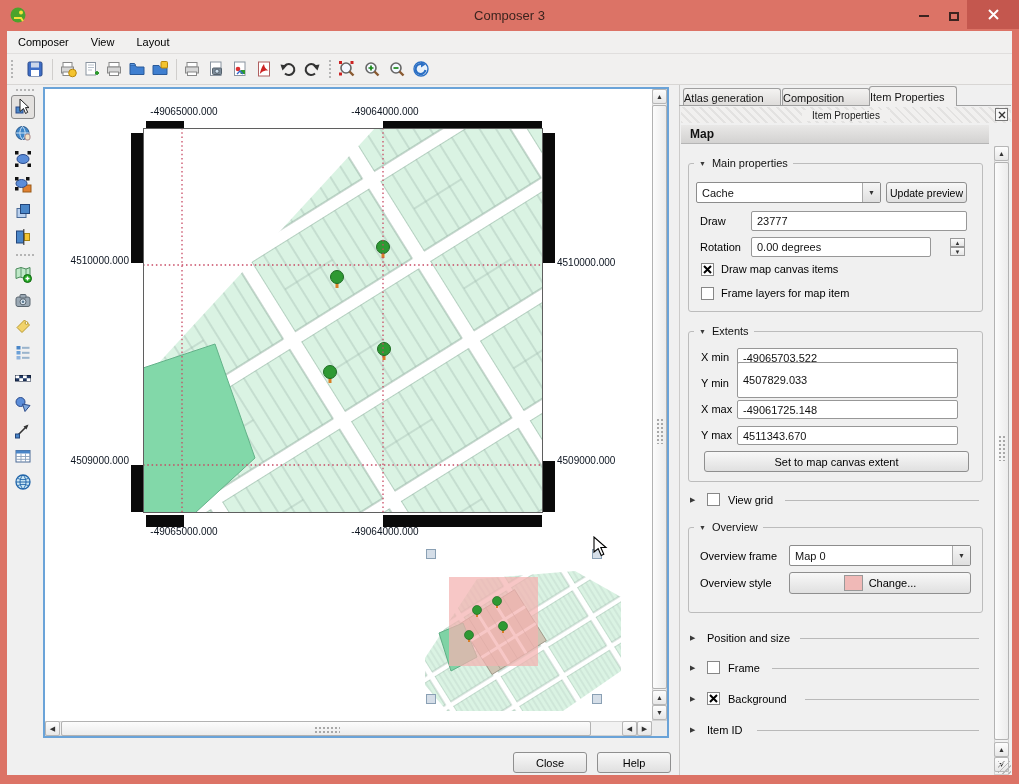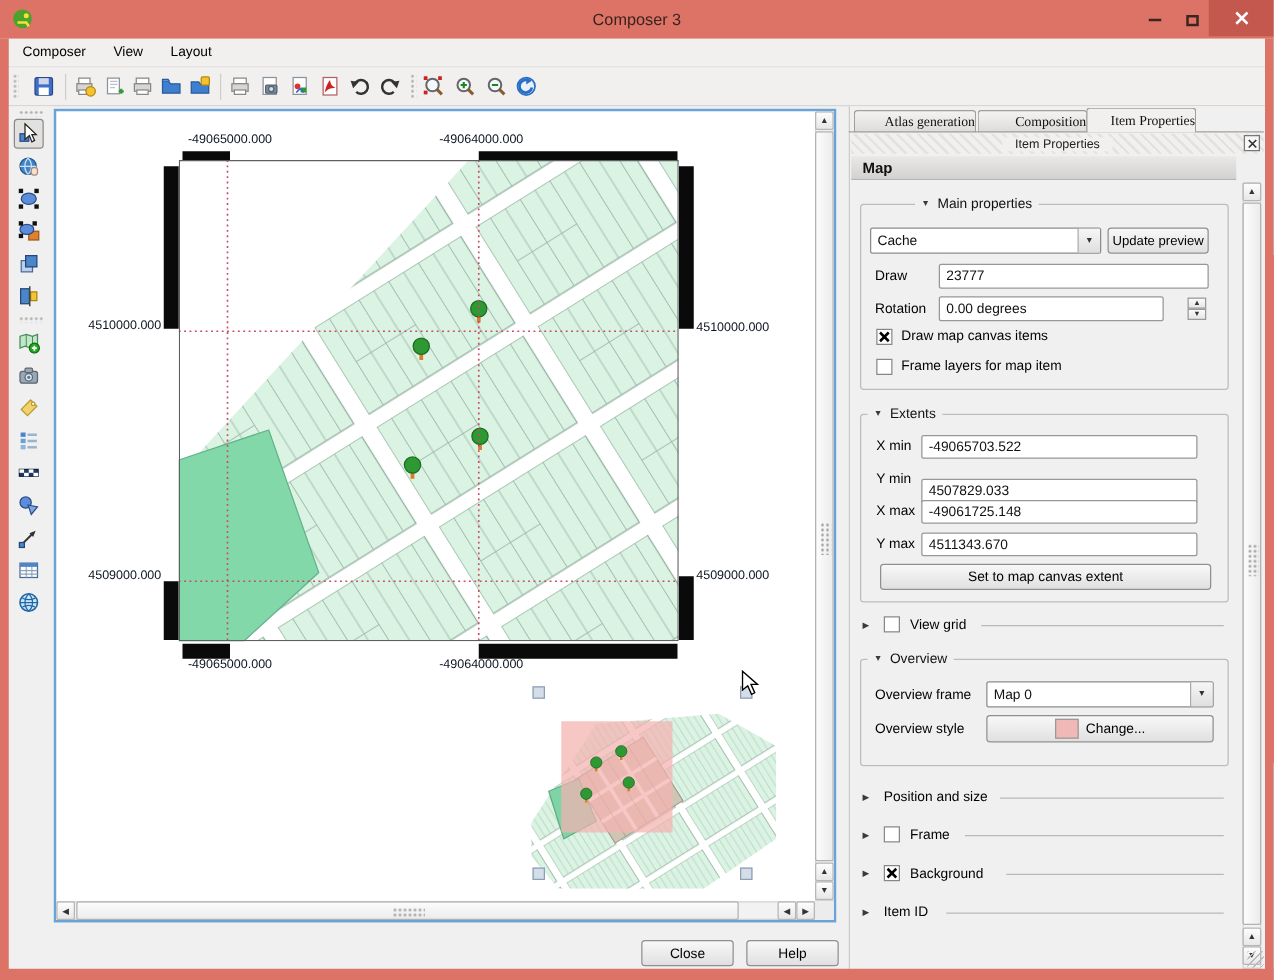--- a/index.html
+++ b/index.html
@@ -28,21 +28,21 @@
   
   .sbtrack{position:absolute;background:#f2f2f2;border:1px solid #d2d2d2;box-sizing:border-box;}
   .sbtn{position:absolute;width:15px;height:15px;background:linear-gradient(#fdfdfd,#e7e7e7);border:1px solid #b6b6b6;border-radius:2px;
         display:flex;align-items:center;justify-content:center;font-size:7px;color:#333;box-sizing:border-box;}
   .thumb{position:absolute;background:linear-gradient(90deg,#fcfcfc,#ececec);border:1px solid #b2b2b2;border-radius:2px;box-sizing:border-box;}
   .thumb.h{background:linear-gradient(#fcfcfc,#ececec);}
   .grip{position:absolute;background-image:radial-gradient(#a8a8a8 1px,transparent 1.2px);background-size:4px 4px;}
   
   .panelbg{left:679px;top:85px;width:332px;height:690px;background:#f0f0f0;border-left:1px solid #cccbca;}
   .tab{position:absolute;height:18px;top:88px;background:linear-gradient(#f4f3f2,#dddbd9);border:1px solid #9f9f9f;border-bottom:none;
-       border-radius:3px 3px 0 0;display:flex;align-items:center;justify-content:flex-end;box-sizing:border-box;font-family:Liberation Serif, serif;}
+       border-radius:3px 3px 0 0;display:flex;align-items:center;justify-content:flex-start;box-sizing:border-box;}
   .tab.active{top:86px;height:20px;background:#f1f0ef;z-index:3;}
   .tabline{position:absolute;left:679px;top:105px;width:332px;height:1px;background:#9f9f9f;z-index:2;}
   .dockhdr{left:681px;top:107px;width:330px;height:16px;
      background:repeating-linear-gradient(45deg,#e3e2e1 0 2px,#f1f0ef 2px 6px);display:flex;align-items:center;justify-content:center;}
   .dockhdr span{background:#f1f0ef;padding:0 10px;font-size:10px;color:#222;}
   .dockclose{left:995px;top:108px;width:13px;height:13px;border:1px solid #777;background:#f7f7f7;display:flex;align-items:center;justify-content:center;}
   .maphdr{left:681px;top:125px;width:308px;height:19px;background:linear-gradient(#e9e8e7,#d3d2d1);
           border-bottom:1px solid #b5b5b5;display:flex;align-items:center;font-weight:bold;font-size:12px;padding-left:9px;box-sizing:border-box;}
   .gbox{position:absolute;border:1px solid #bcbcbc;border-radius:3px;}
   .gtitle{position:absolute;background:#f0f0f0;padding:0 5px;display:flex;gap:6px;align-items:center;white-space:nowrap;}
@@ -465,21 +465,21 @@
       <span>Item Properties</span>
     </div>
   <div class="abs dockclose">
     <svg width="8" height="8">
         <path d="M1,1 L7,7 M7,1 L1,7" stroke="#333" stroke-width="1.4"></path>
       </svg>
   </div>
   <div class="abs maphdr">Map</div>
 
   <div class="gbox" style="left:688px;top:163px;width:293px;height:147px"></div>
-  <div class="gtitle" style="left:732px;top:157px">
+  <div class="gtitle" style="left:694px;top:157px">
     <span class="tri">▼</span>
     <span>Main properties</span>
   </div>
   <div class="combo" style="left:696px;top:182px;width:185px;height:21px">
     <span class="txt">Cache</span>
     <span class="arr">▼</span>
   </div>
   <div class="btn" style="left:886px;top:182px;width:81px;height:21px;font-size:10.5px">Update preview</div>
   <div class="plabel" style="left:700px;top:215px">Draw</div>
   <div class="field" style="left:751px;top:211px;width:216px;height:20px">
@@ -503,21 +503,21 @@
   <div class="gbox" style="left:688px;top:331px;width:293px;height:149px"></div>
   <div class="gtitle" style="left:694px;top:325px">
     <span class="tri">▼</span>
     <span>Extents</span>
   </div>
   <div class="plabel" style="left:701px;top:351px">X min</div>
   <div class="field" style="left:737px;top:348px;width:221px;height:19px">
       <span>-49065703.522</span>
     </div>
   <div class="plabel" style="left:701px;top:377px">Y min</div>
-  <div class="field" style="left:737px;top:383px;width:221px;height:20px">
+  <div class="field" style="left:737px;top:362px;width:221px;height:36px">
       <span>4507829.033</span>
     </div>
   <div class="plabel" style="left:701px;top:403px">X max</div>
   <div class="field" style="left:737px;top:400px;width:221px;height:19px">
       <span>-49061725.148</span>
     </div>
   <div class="plabel" style="left:701px;top:429px">Y max</div>
   <div class="field" style="left:737px;top:426px;width:221px;height:19px">
       <span>4511343.670</span>
     </div>

